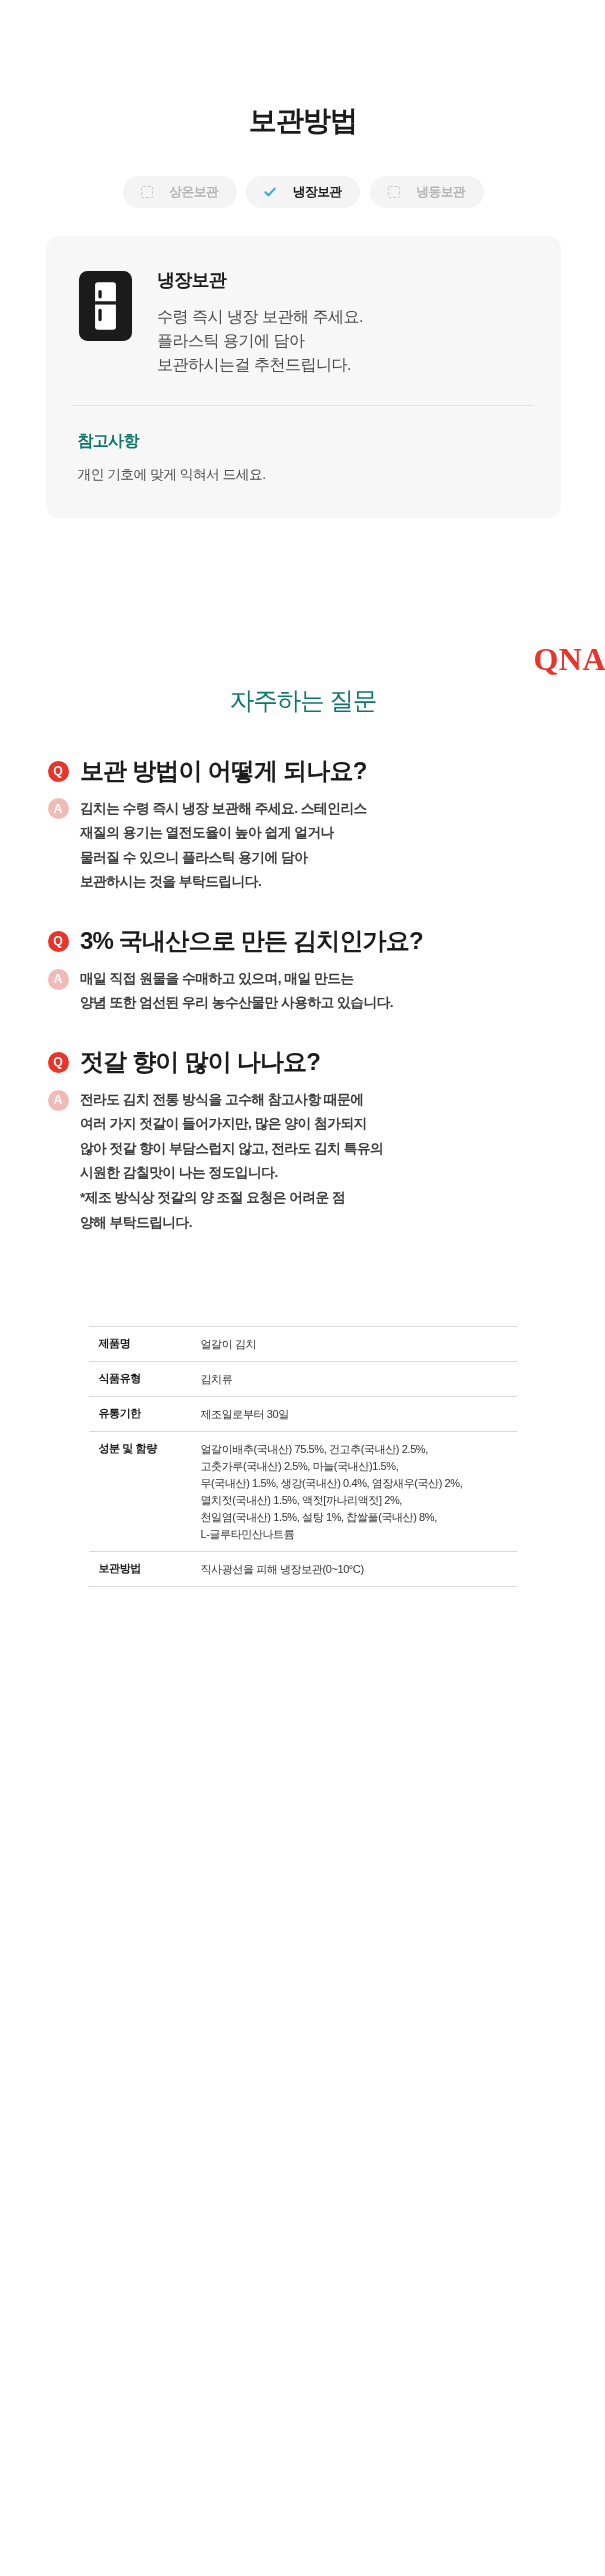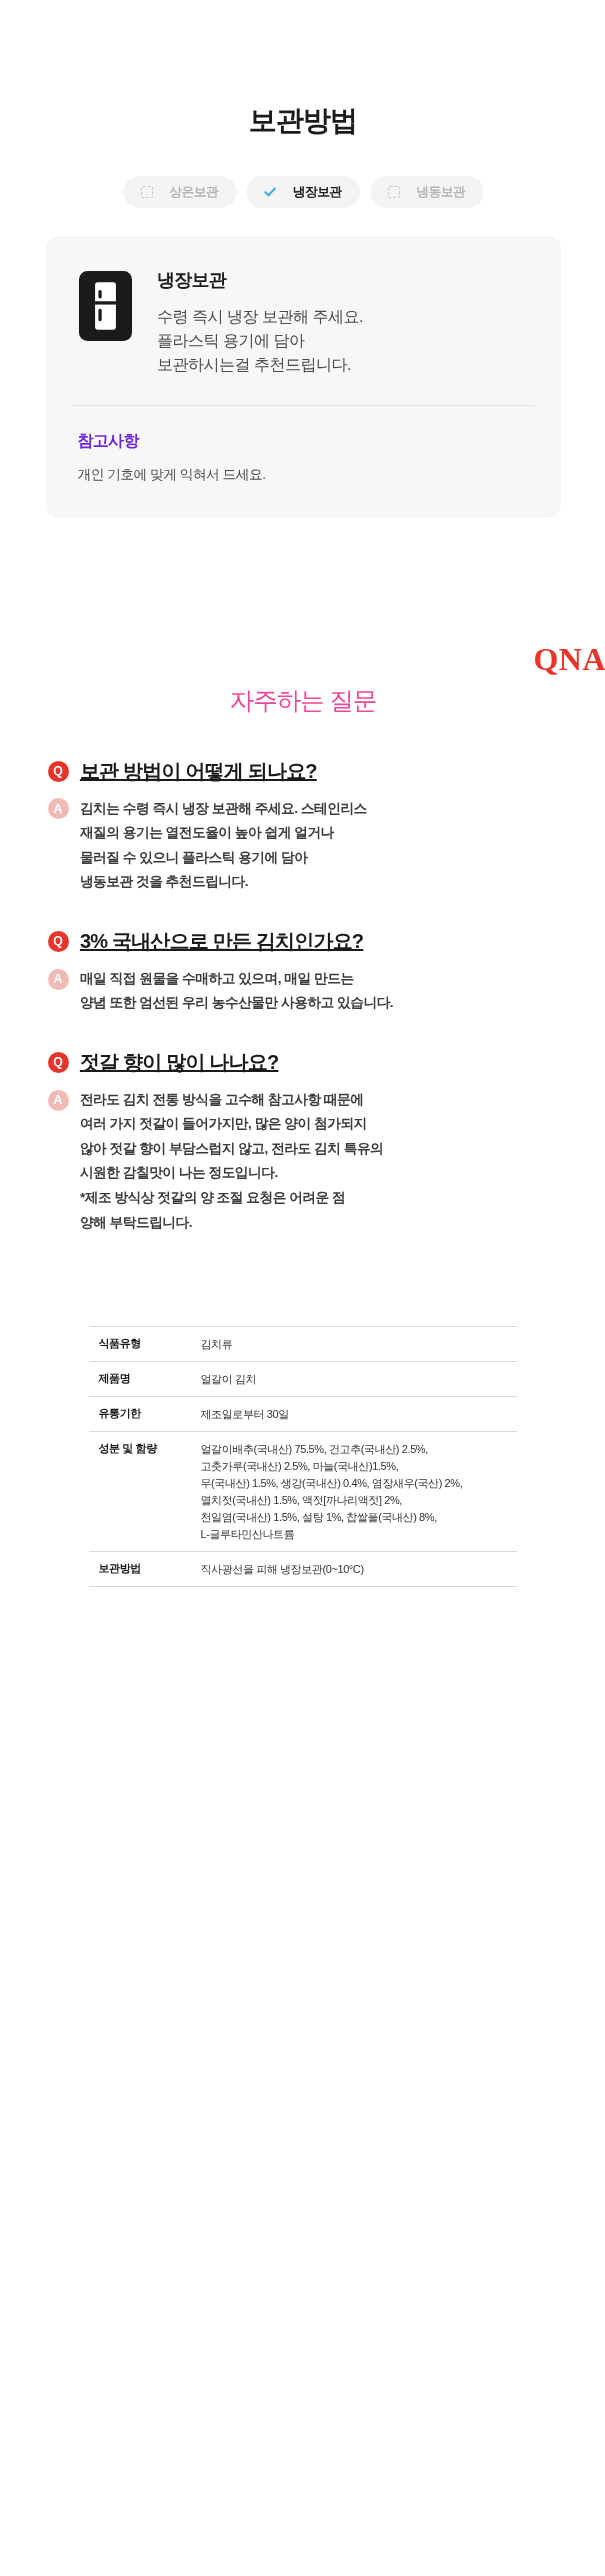--- a/index.html
+++ b/index.html
@@ -100,21 +100,21 @@
     height: 0.9px;
     background: #e4e4e4;
     margin: 28px 26.5px 0;
   }
   .note-block {
     padding: 24.6px 32px 0;
   }
   .note-title {
     font-size: 16px;
     font-weight: 700;
-    color: #6d28d9;
+    color: #0f766e;
     letter-spacing: -0.7px;
     margin-bottom: 11.4px;
   }
   .note-body {
     font-size: 13.7px;
     line-height: 23px;
     color: #4a4a4a;
     letter-spacing: -0.5px;
   }
 
@@ -128,21 +128,21 @@
     font-weight: 800;
     color: #e8342a;
     letter-spacing: 0.5px;
     font-family: "Liberation Serif", "DejaVu Serif", serif;
     text-align: right;
   }
   .qna-sub {
     margin-top: 5.7px;
     font-size: 24.6px;
     font-weight: 400;
-    color: #ec4899;
+    color: #0f766e;
     letter-spacing: -1.1px;
     text-align: center;
   }
 
   .qna-list {
     margin: 42px auto 0;
     width: 511px;
     text-align: left;
   }
   .qna-item { margin-bottom: 34px; }
@@ -159,26 +159,25 @@
     align-items: center;
     justify-content: center;
     font-size: 12.3px;
     font-weight: 700;
     color: #ffffff;
     margin-top: 1.9px;
   }
   .badge-q { background: #e8342a; }
   .badge-a { background: #f0bbb7; }
   .q-text {
-    font-size: 20px;
+    font-size: 24px;
     font-weight: 700;
     color: #1b1b1b;
     letter-spacing: -0.8px;
     line-height: 24.6px;
-    text-decoration: underline;
   }
   .qna-a {
     display: flex;
     align-items: flex-start;
     gap: 11.4px;
     margin-top: 13.2px;
   }
   .a-text {
     font-size: 13.7px;
     line-height: 24.6px;
@@ -280,21 +279,21 @@
       <div class="qna-q">
         <span class="badge badge-q">Q</span>
         <span class="q-text">보관 방법이 어떻게 되나요?</span>
       </div>
       <div class="qna-a">
         <span class="badge badge-a">A</span>
         <span class="a-text">
           <span>김치는 수령 즉시 냉장 보관해 주세요. 스테인리스</span><br>
           <span>재질의 용기는 열전도율이 높아 쉽게 얼거나</span><br>
           <span>물러질 수 있으니 플라스틱 용기에 담아</span><br>
-          <span>냉동보관 것을 추천드립니다.</span>
+          <span>보관하시는 것을 부탁드립니다.</span>
         </span>
       </div>
     </div>
 
     <div class="qna-item">
       <div class="qna-q">
         <span class="badge badge-q">Q</span>
         <span class="q-text">3% 국내산으로 만든 김치인가요?</span>
       </div>
       <div class="qna-a">
@@ -324,26 +323,26 @@
       </div>
     </div>
 
   </div>
 </section>
 
 <section class="spec-wrap">
   <table class="spec">
     <tbody>
       <tr>
+        <th>제품명</th>
+        <td>얼갈이 김치</td>
+      </tr>
+      <tr>
         <th>식품유형</th>
         <td>김치류</td>
-      </tr>
-      <tr>
-        <th>제품명</th>
-        <td>얼갈이 김치</td>
       </tr>
       <tr>
         <th>유통기한</th>
         <td>제조일로부터 30일</td>
       </tr>
       <tr>
         <th>성분 및 함량</th>
         <td class="cell-lines">
           <span>얼갈이배추(국내산) 75.5%, 건고추(국내산) 2.5%,</span>
           <span>고춧가루(국내산) 2.5%, 마늘(국내산)1.5%,</span>

